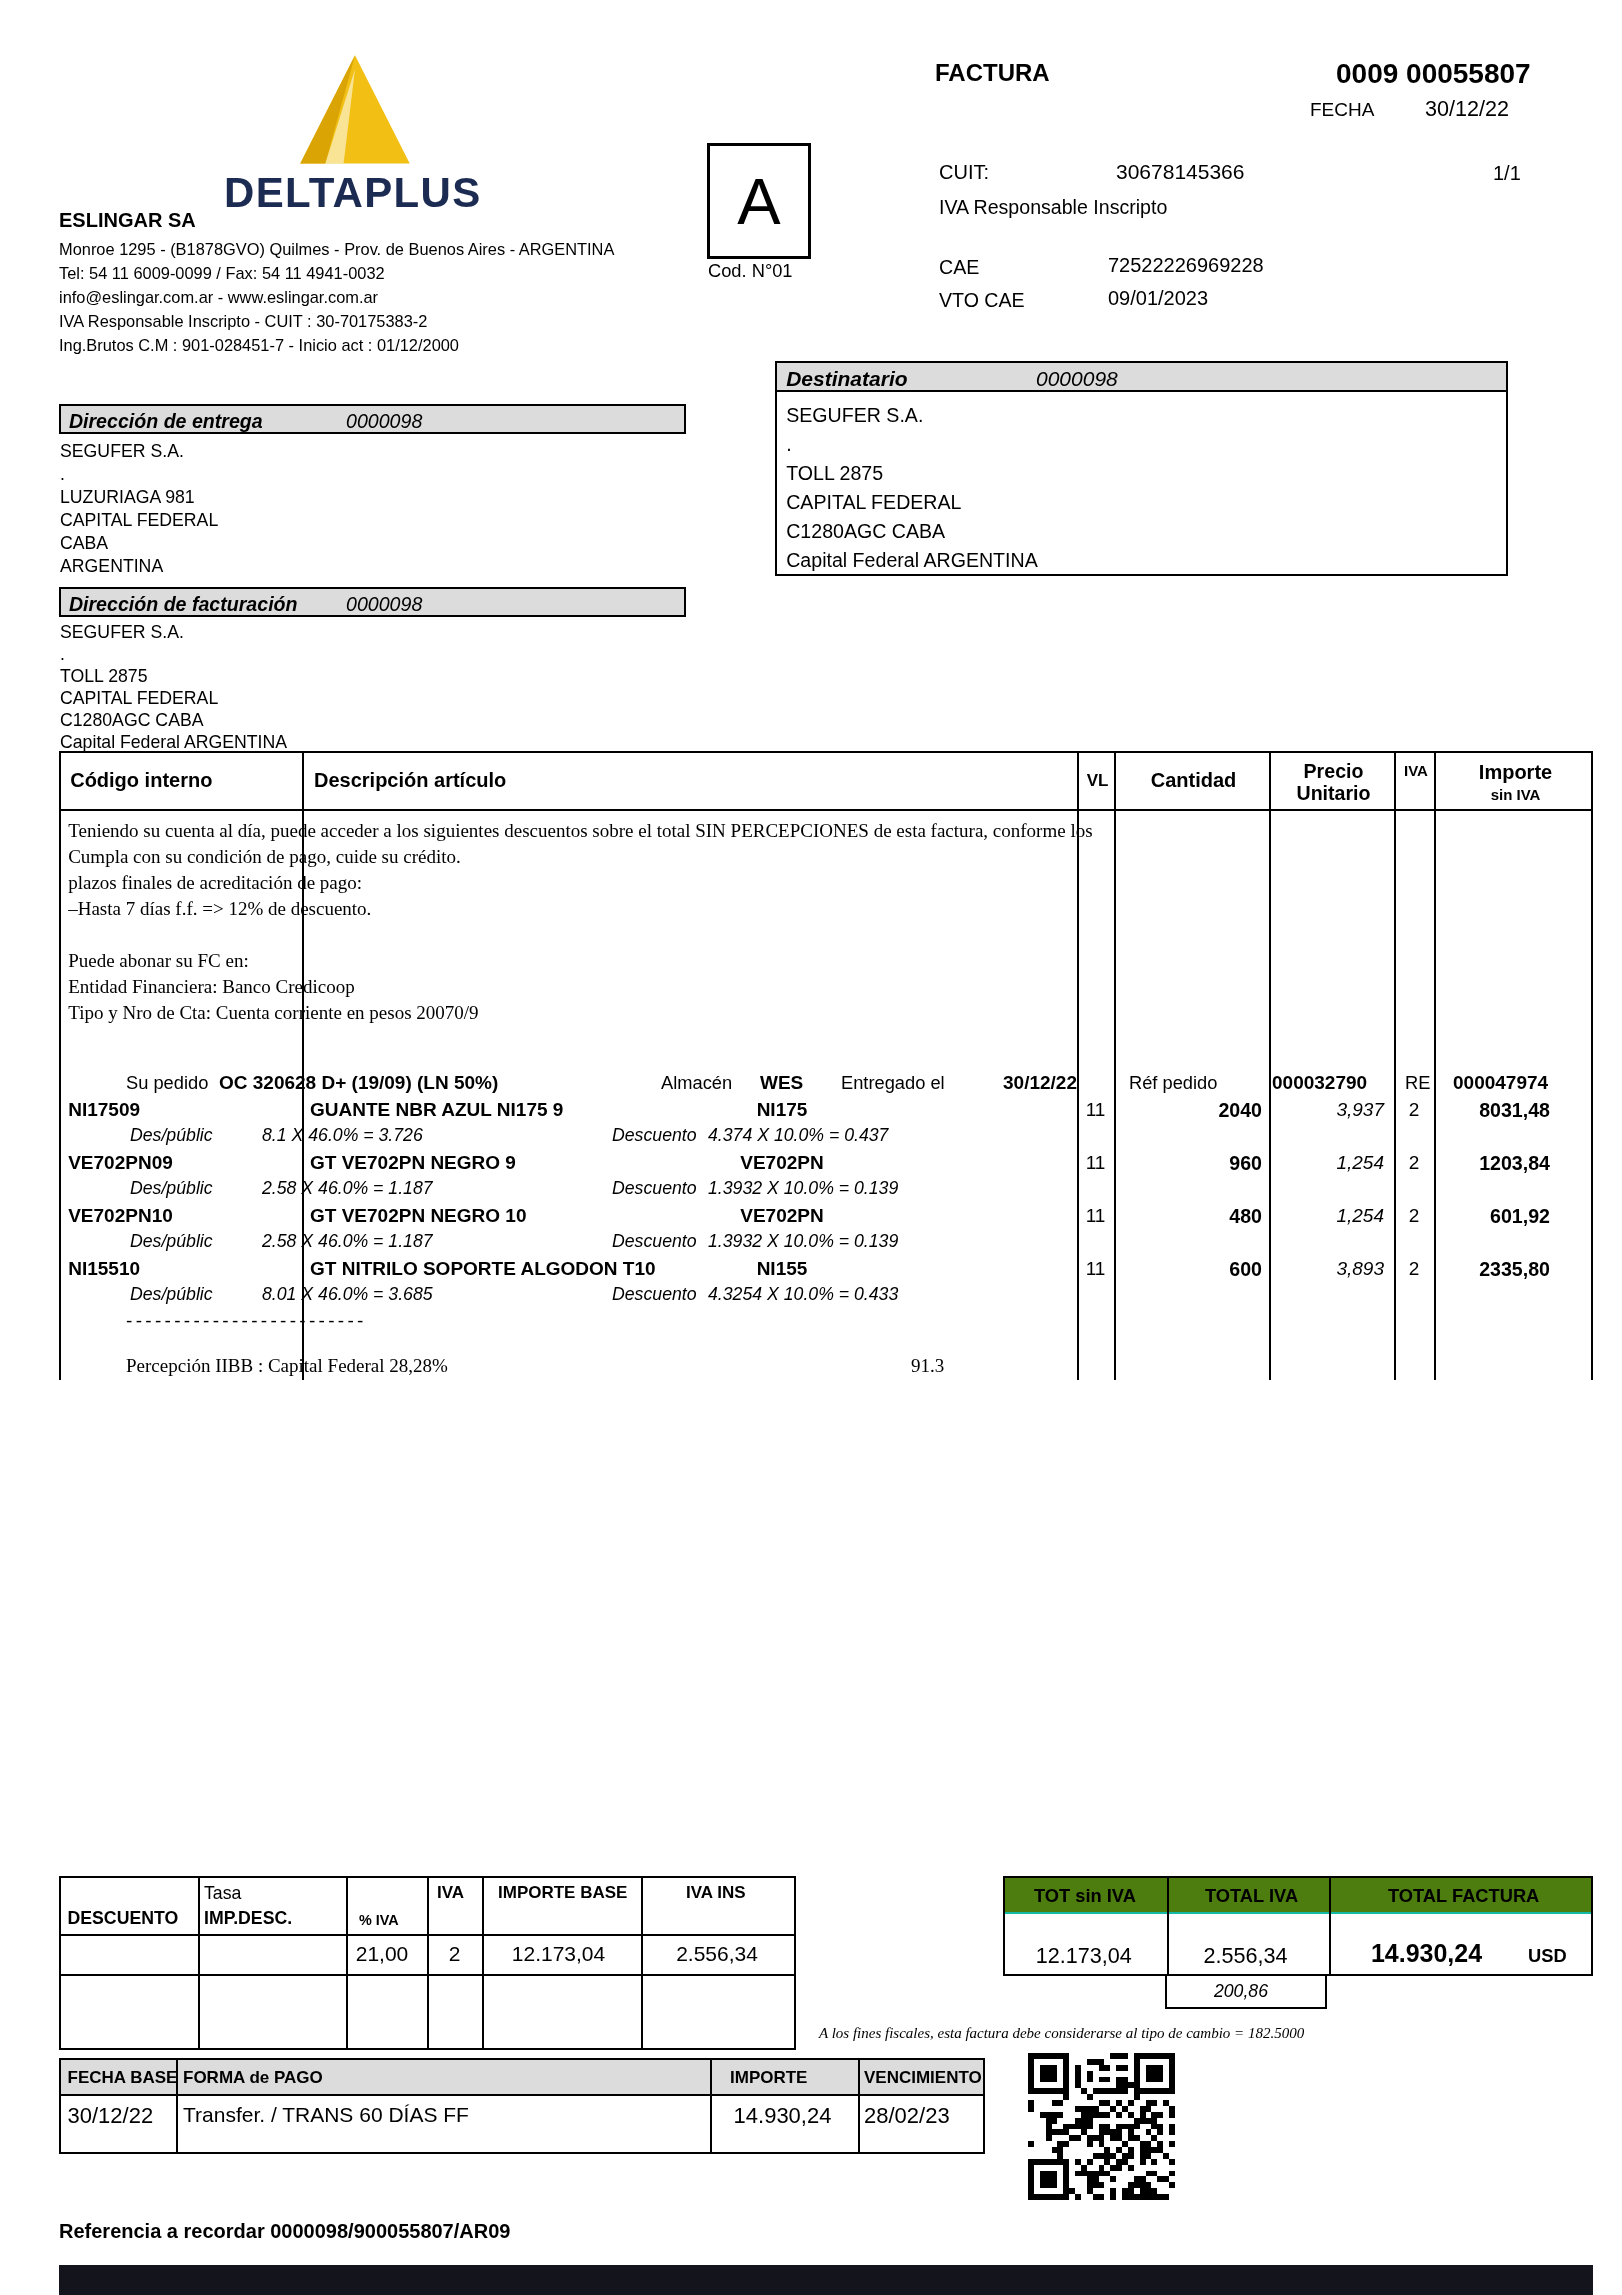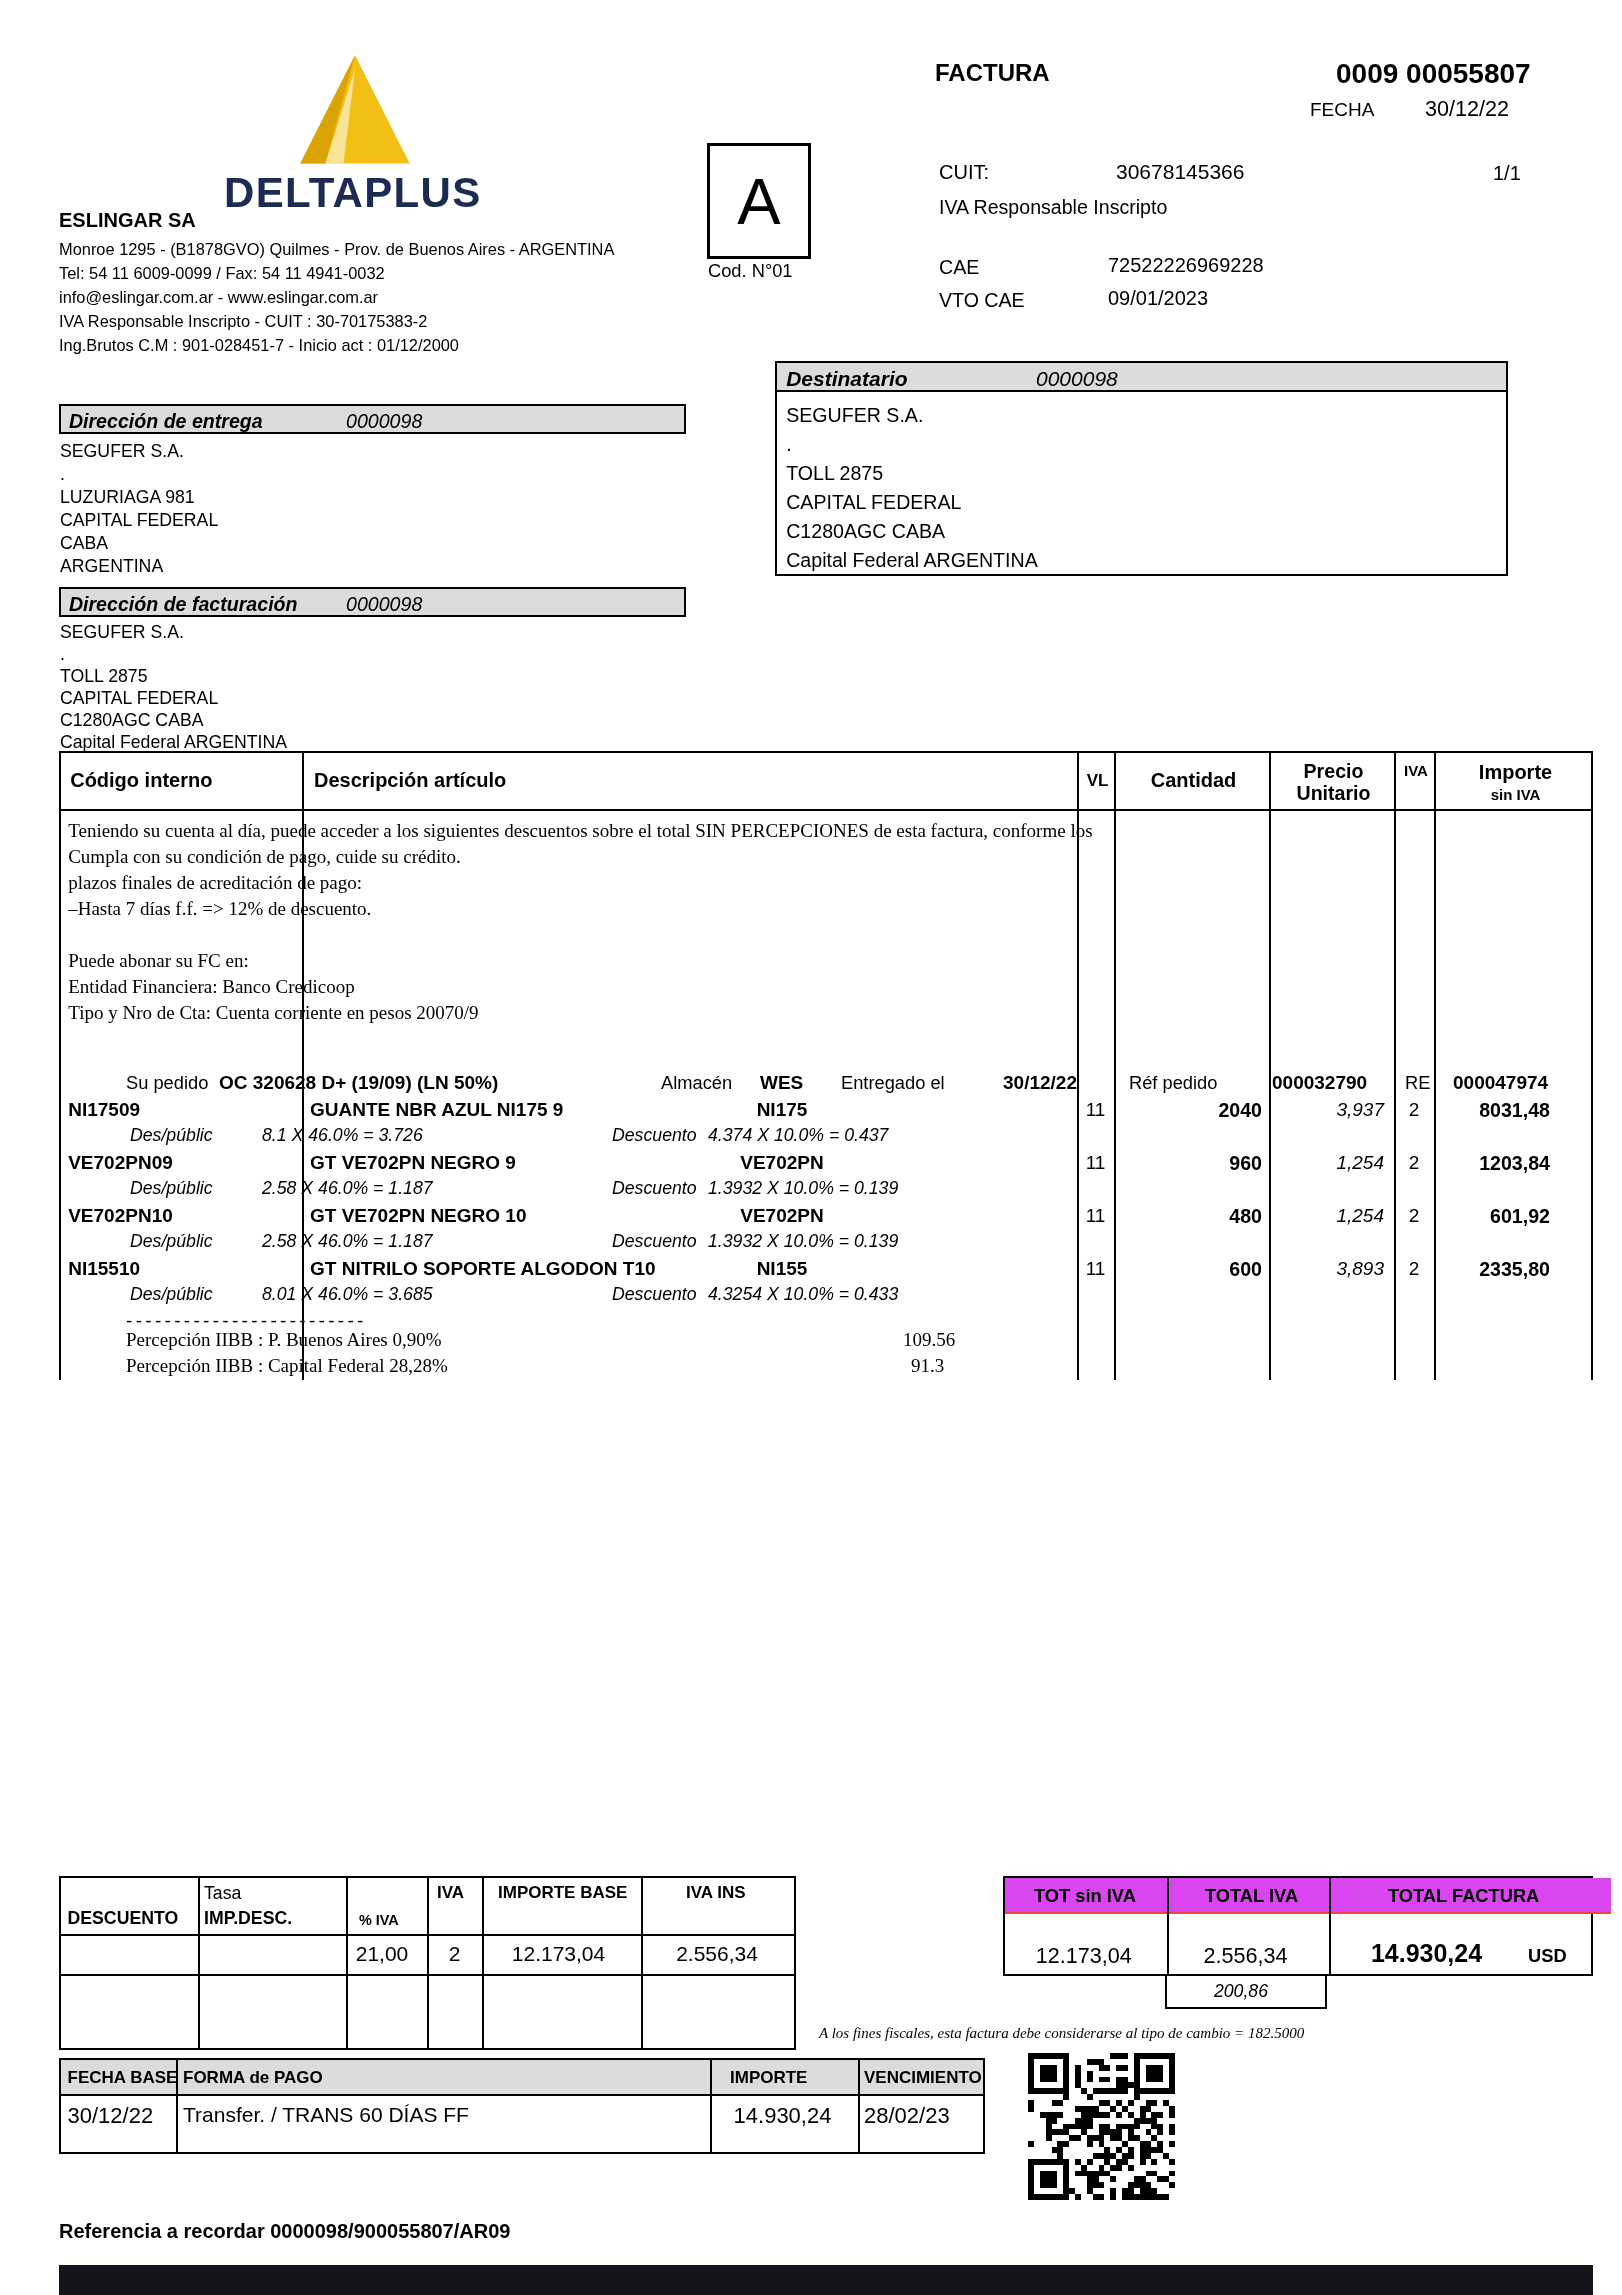--- a/index.html
+++ b/index.html
@@ -236,24 +236,20 @@
     <span class="ir-amt">2335,80</span>
   </div>
   <div class="row" style="top:1284px;">
     <span class="disc id-l1">Des/públic</span>
     <span class="disc id-v1">8.01 X 46.0% = 3.685</span>
     <span class="disc id-l2">Descuento</span>
     <span class="disc id-v2">4.3254 X 10.0% = 0.433</span>
   </div>
 
   <div class="abs nw" style="left:126px;top:1310px;font-size:19px;letter-spacing:3.3px;">-------------------------</div>
-  <div class="row" style="top:1329px;">
-    <span class="perc" style="left:67px;">Percepción IIBB : P. Buenos Aires 0,90%</span>
-    <span class="perc" style="left:844px;">109.56</span>
-  </div>
   <div class="row" style="top:1355px;">
     <span class="perc" style="left:67px;">Percepción IIBB : Capital Federal 28,28%</span>
     <span class="perc" style="left:852px;">91.3</span>
   </div>
 
   <div class="abs box" style="left:59px;top:1876px;width:737px;height:174px;">
     <div class="vl" style="left:137px;top:0;height:170px;"></div>
     <div class="vl" style="left:285px;top:0;height:170px;"></div>
     <div class="vl" style="left:366px;top:0;height:170px;"></div>
     <div class="vl" style="left:421px;top:0;height:170px;"></div>
@@ -267,21 +263,21 @@
     <span class="lbl b" style="left:376px;top:5.2px;font-size:17px;">IVA</span>
     <span class="lbl b" style="left:437px;top:5.2px;font-size:17px;">IMPORTE BASE</span>
     <span class="lbl b" style="left:625px;top:5.2px;font-size:17px;">IVA INS</span>
     <span class="cell-r" style="left:285px;top:64px;width:72px;font-size:21px;">21,00</span>
     <span class="cell-c" style="left:366px;top:64px;width:55px;font-size:21px;">2</span>
     <span class="cell-r" style="left:421px;top:64px;width:153px;font-size:21px;">12.173,04</span>
     <span class="cell-r" style="left:580px;top:64px;width:152px;font-size:21px;">2.556,34</span>
   </div>
 
   <div class="abs box" style="left:1003px;top:1876px;width:590px;height:100px;">
-    <div class="abs" style="left:0;top:0;width:586px;height:34px;background:#d946ef;border-bottom:2px solid #ef4444;padding-left:20px;">
+    <div class="abs" style="left:0;top:0;width:586px;height:34px;background:#4d7c0f;border-bottom:2px solid #14b8a6;">
       <span class="lbl b" style="left:29px;top:6.5px;font-size:18.3px;">TOT sin IVA</span>
       <span class="lbl b" style="left:200px;top:6.5px;font-size:18.3px;">TOTAL IVA</span>
       <span class="lbl b" style="left:383px;top:6.5px;font-size:18.3px;">TOTAL FACTURA</span>
     </div>
     <div class="vl" style="left:162px;top:0;height:96px;"></div>
     <div class="vl" style="left:324px;top:0;height:96px;"></div>
     <span class="cell-r" style="left:5.2px;top:65px;width:147px;font-size:21.6px;">12.173,04</span>
     <span class="cell-r" style="left:167px;top:65px;width:147px;font-size:21.6px;">2.556,34</span>
     <span class="cell-r b" style="left:327px;top:61px;width:189px;font-size:25px;">14.930,24</span>
     <span class="lbl b" style="left:523px;top:67px;font-size:18.3px;">USD</span>

